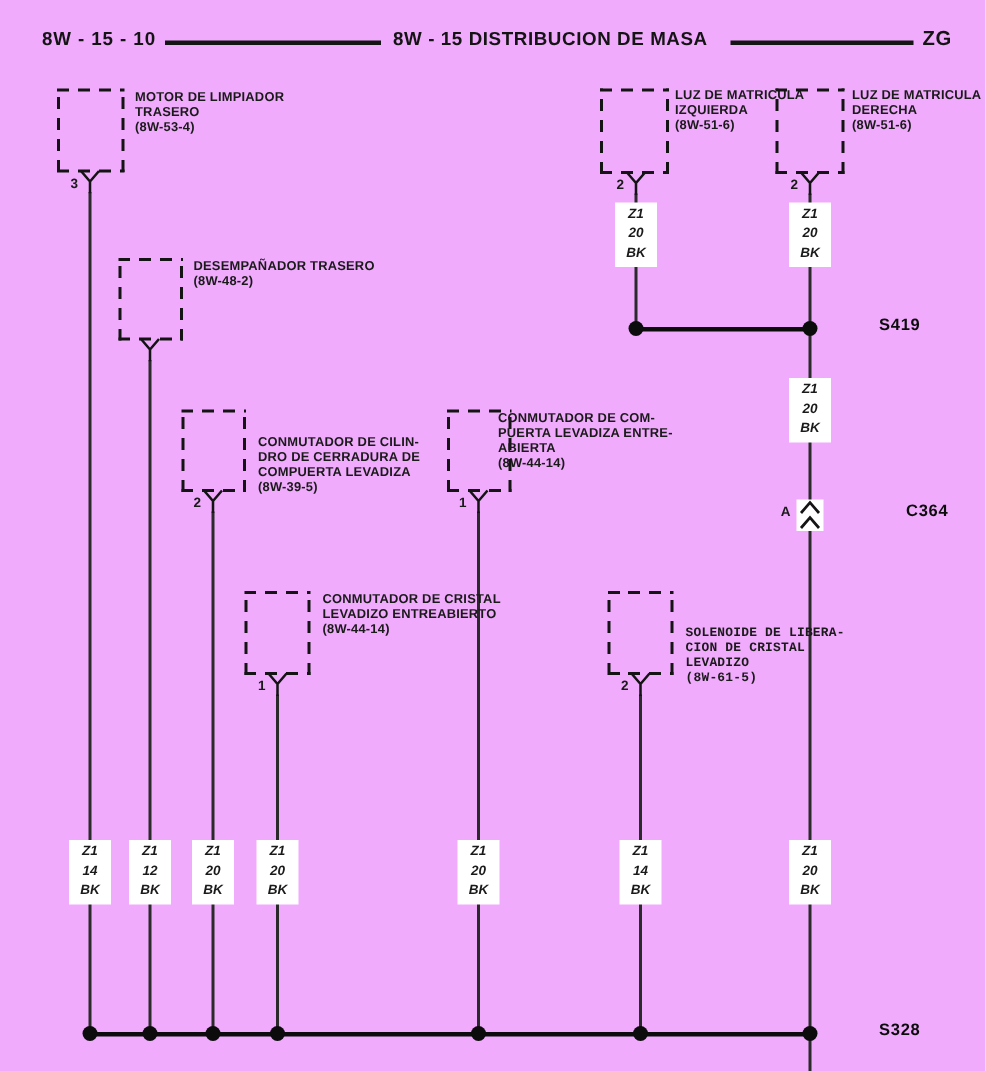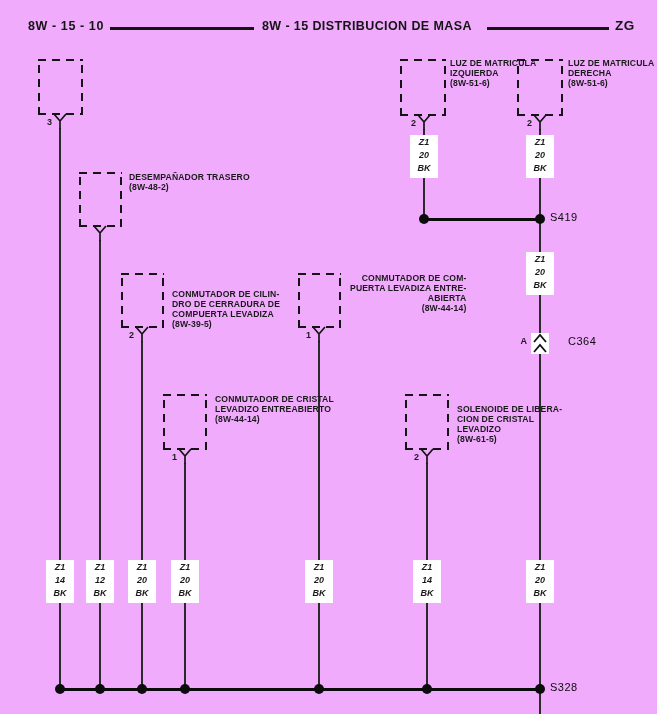--- a/index.html
+++ b/index.html
@@ -24,21 +24,21 @@
       repeating-linear-gradient(0deg,#141414 0 8px,transparent 8px 14px);
     background-position:0 0,0 100%,0 0,100% 0;
     background-size:100% 2px,100% 2px,2px 100%,2px 100%;
     background-repeat:no-repeat;}
   .clabel{position:absolute;font-size:8.6px;font-weight:700;line-height:10px;letter-spacing:.15px;color:#1a1a1a;white-space:nowrap;}
   .pin{position:absolute;font-size:9px;font-weight:700;color:#1a1a1a;}
   .tail{position:absolute;line-height:0;}
   .wlabel{position:absolute;font-size:9px;font-weight:700;line-height:13px;text-align:center;color:#1a1a1a;background:#ffffff;padding:1px 0 3px 0;font-style:italic;}
   .bus{position:absolute;background:#0c0c0c;}
   .dot{position:absolute;width:10px;height:10px;border-radius:50%;background:#0c0c0c;}
-  .slabel{position:absolute;font-size:11px;font-weight:400;letter-spacing:.5px;color:#0c0c0c;white-space:nowrap;}
+  .slabel{position:absolute;font-size:11px;font-weight:700;letter-spacing:.5px;color:#0c0c0c;white-space:nowrap;margin-left:36px;}
   .cpin{position:absolute;font-size:9px;font-weight:700;color:#1a1a1a;}
   .cgap{position:absolute;background:#ffffff;}
 </style>
 </head>
 <body>
 
 <div id="canvas">
   <div class="hdr-left">8W - 15 - 10</div>
   <div class="hdr-rule r1"></div>
   <div class="hdr-title">8W - 15 DISTRIBUCION DE MASA</div>
@@ -50,20 +50,25 @@
     <div class="wire" style="left: 318px; top: 341px; width: 2px; height: 348px;"></div>
     <div class="wire" style="left: 184px; top: 463px; width: 2px; height: 226px;"></div>
     <div class="wire" style="left: 426px; top: 463px; width: 2px; height: 226px;"></div>
     <div class="wire" style="left: 423px; top: 129px; width: 2px; height: 90px;"></div>
     <div class="wire" style="left: 539px; top: 129px; width: 2px; height: 585px;"></div>
     <div class="cbox" style="left: 38px; top: 59px; width: 45px; height: 56px;"></div>
     <div class="tail" style="left: 52px; top: 113px;"><svg width="16" height="16" viewBox="0 0 16 16">
         <path d="M2 1 L8 8 M14 1 L8 8 M8 8 L8 16" fill="none" stroke="#141414" stroke-width="1.7"></path>
       </svg></div>
     <div class="pin" style="left: 36px; top: 117px; width: 16px; text-align: right;">3</div>
+    <div class="clabel" style="left: 90px; top: 59px;">
+      <div>MOTOR DE LIMPIADOR</div>
+      <div>TRASERO</div>
+      <div>(8W-53-4)</div>
+    </div>
     <div class="cbox" style="left: 79px; top: 172px; width: 43px; height: 55px;"></div>
     <div class="tail" style="left: 92px; top: 225px;"><svg width="16" height="16" viewBox="0 0 16 16">
         <path d="M2 1 L8 8 M14 1 L8 8 M8 8 L8 16" fill="none" stroke="#141414" stroke-width="1.7"></path>
       </svg></div>
     <div class="clabel" style="left: 129px; top: 172px;">
       <div>DESEMPAÑADOR TRASERO</div>
       <div>(8W-48-2)</div>
     </div>
     <div class="cbox" style="left: 121px; top: 273px; width: 43px; height: 55px;"></div>
     <div class="tail" style="left: 134px; top: 326px;"><svg width="16" height="16" viewBox="0 0 16 16">
@@ -74,42 +79,42 @@
       <div>CONMUTADOR DE CILIN-</div>
       <div>DRO DE CERRADURA DE</div>
       <div>COMPUERTA LEVADIZA</div>
       <div>(8W-39-5)</div>
     </div>
     <div class="cbox" style="left: 298px; top: 273px; width: 43px; height: 55px;"></div>
     <div class="tail" style="left: 311px; top: 326px;"><svg width="16" height="16" viewBox="0 0 16 16">
         <path d="M2 1 L8 8 M14 1 L8 8 M8 8 L8 16" fill="none" stroke="#141414" stroke-width="1.7"></path>
       </svg></div>
     <div class="pin" style="left: 295px; top: 330px; width: 16px; text-align: right;">1</div>
-    <div class="clabel" style="left: 350px; top: 273px; text-align: right;">
+    <div class="clabel" style="left: 332px; top: 273px;">
       <div>CONMUTADOR DE COM-</div>
       <div>PUERTA LEVADIZA ENTRE-</div>
       <div>ABIERTA</div>
       <div>(8W-44-14)</div>
     </div>
     <div class="cbox" style="left: 163px; top: 394px; width: 44px; height: 56px;"></div>
     <div class="tail" style="left: 177px; top: 448px;"><svg width="16" height="16" viewBox="0 0 16 16">
         <path d="M2 1 L8 8 M14 1 L8 8 M8 8 L8 16" fill="none" stroke="#141414" stroke-width="1.7"></path>
       </svg></div>
     <div class="pin" style="left: 161px; top: 452px; width: 16px; text-align: right;">1</div>
     <div class="clabel" style="left: 215px; top: 394px;">
       <div>CONMUTADOR DE CRISTAL</div>
       <div>LEVADIZO ENTREABIERTO</div>
       <div>(8W-44-14)</div>
     </div>
     <div class="cbox" style="left: 405px; top: 394px; width: 44px; height: 56px;"></div>
     <div class="tail" style="left: 419px; top: 448px;"><svg width="16" height="16" viewBox="0 0 16 16">
         <path d="M2 1 L8 8 M14 1 L8 8 M8 8 L8 16" fill="none" stroke="#141414" stroke-width="1.7"></path>
       </svg></div>
     <div class="pin" style="left: 403px; top: 452px; width: 16px; text-align: right;">2</div>
-    <div class="clabel" style="left: 457px; top: 404px;">
+    <div class="clabel" style="left: 457px; top: 417px; font-family: Liberation Mono, monospace;">
       <div>SOLENOIDE DE LIBERA-</div>
       <div>CION DE CRISTAL</div>
       <div>LEVADIZO</div>
       <div>(8W-61-5)</div>
     </div>
     <div class="cbox" style="left: 400px; top: 59px; width: 46px; height: 57px;"></div>
     <div class="tail" style="left: 416px; top: 114px;"><svg width="16" height="16" viewBox="0 0 16 16">
         <path d="M2 1 L8 8 M14 1 L8 8 M8 8 L8 16" fill="none" stroke="#141414" stroke-width="1.7"></path>
       </svg></div>
     <div class="pin" style="left: 400px; top: 118px; width: 16px; text-align: right;">2</div>

